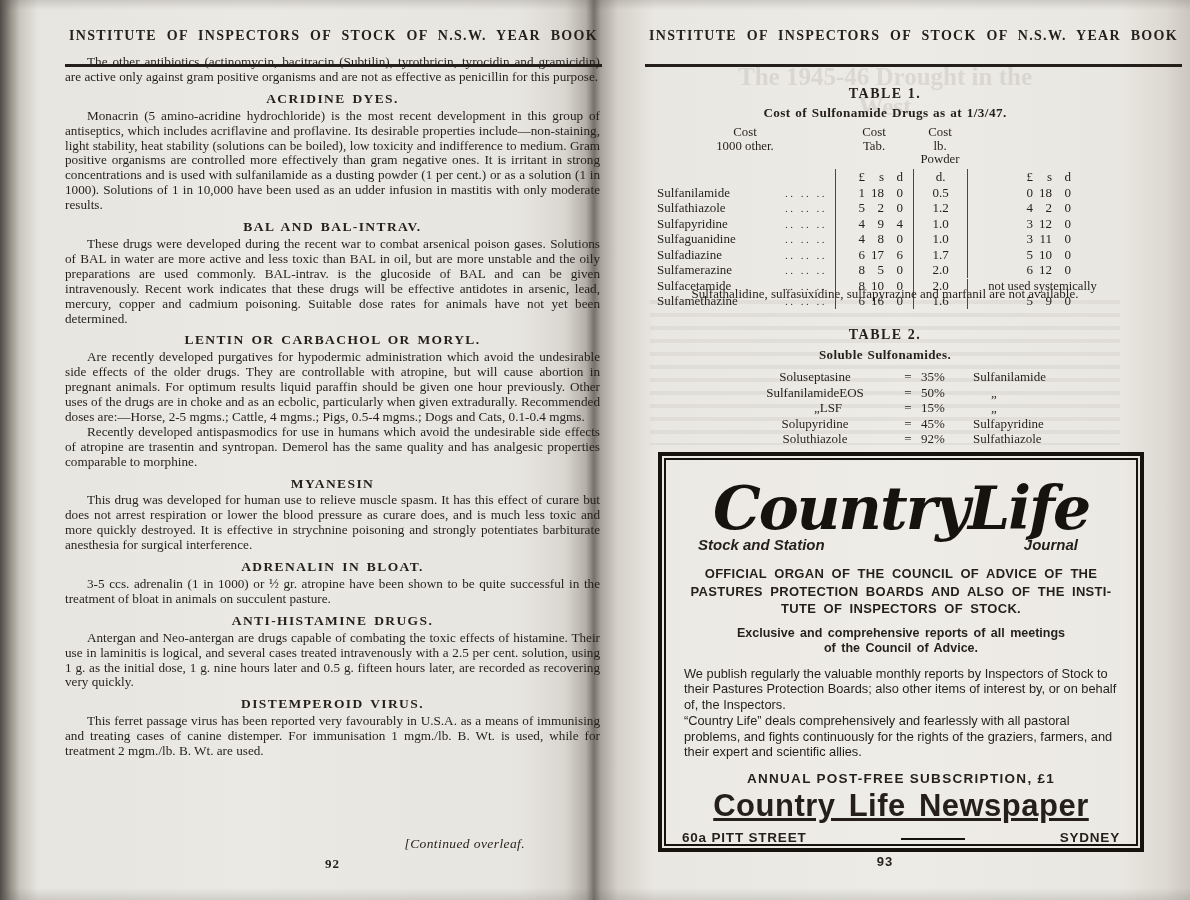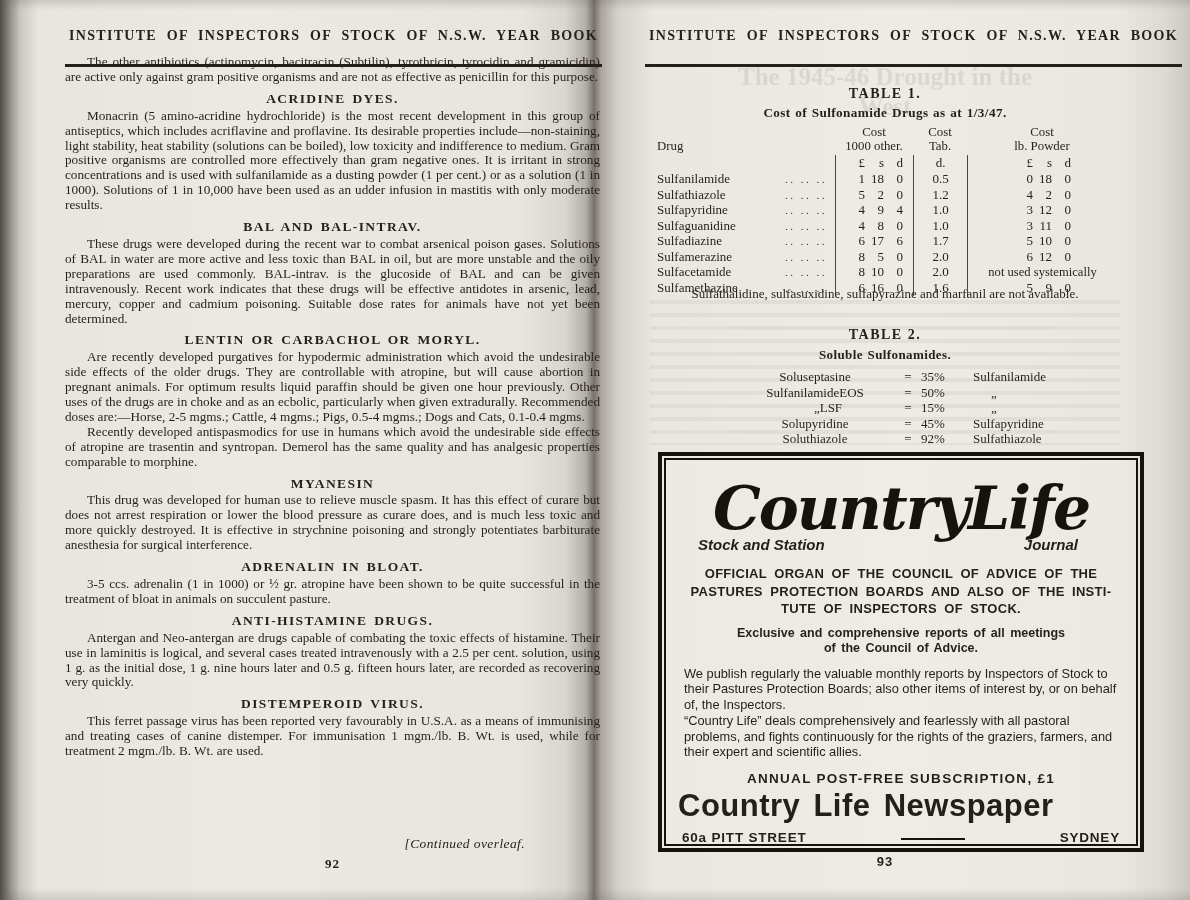--- a/index.html
+++ b/index.html
@@ -106,21 +106,21 @@
     font-size:60px;line-height:64px;letter-spacing:-2px;margin-top:6px;color:#16120d;
   }
   .ad-taglines{display:flex;justify-content:space-between;padding:0 46px 0 20px;margin-top:-4px;
     font-weight:bold;font-style:italic;font-size:15px;}
   .ad-official{margin-top:12px;text-align:center;font-weight:bold;font-size:13px;line-height:17.5px;
     letter-spacing:.3px;word-spacing:3.5px;}
   .ad-excl{margin-top:8px;text-align:center;font-weight:bold;font-size:12.5px;line-height:15px;word-spacing:2px;}
   .ad-body{margin-top:10px;padding:0 6px;font-size:12.8px;line-height:15.5px;color:#221e18;}
   .ad-body p{margin:0 0 1px 0;}
   .ad-subscription{margin-top:10px;text-align:center;font-weight:bold;font-size:13.5px;letter-spacing:1.3px;}
-  .ad-paper{margin-top:2px;text-align:left;font-weight:bold;font-size:31px;letter-spacing:.5px;word-spacing:4px;}
+  .ad-paper{margin-top:2px;text-align:center;font-weight:bold;font-size:31px;letter-spacing:.5px;word-spacing:4px;text-decoration:underline;}
   .ad-address{display:flex;justify-content:space-between;align-items:center;margin-top:6px;padding:0 4px;
     font-weight:bold;font-size:13.5px;letter-spacing:.8px;}
   .ad-dash{width:64px;height:2.5px;background:#16120d;margin-top:4px;}
   .pageno-right{top:854px;}
 </style>
 </head>
 <body>
 
 <div class="spread">
 
@@ -159,23 +159,20 @@
       <div>The 1945-46 Drought in the</div>
       <div>West</div>
     </div>
     <div class="ghost-lines ghost-a"></div>
 
     <div class="t-title" id="t1-title">TABLE 1.</div>
     <div class="t-sub" id="t1-sub">Cost of Sulfonamide Drugs as at 1/3/47.</div>
 
     <div class="t1-wrap">
       <div class="t1-grid t1-hrow">
-        <div class="t1-hcell drug-h">
-          <span>Drug</span>
-        </div>
         <div class="t1-hcell">
           <div>Cost</div>
           <div>1000 other.</div>
         </div>
         <div class="t1-hcell">
           <div>Cost</div>
           <div>Tab.</div>
         </div>
         <div class="t1-hcell">
           <div>Cost</div>

